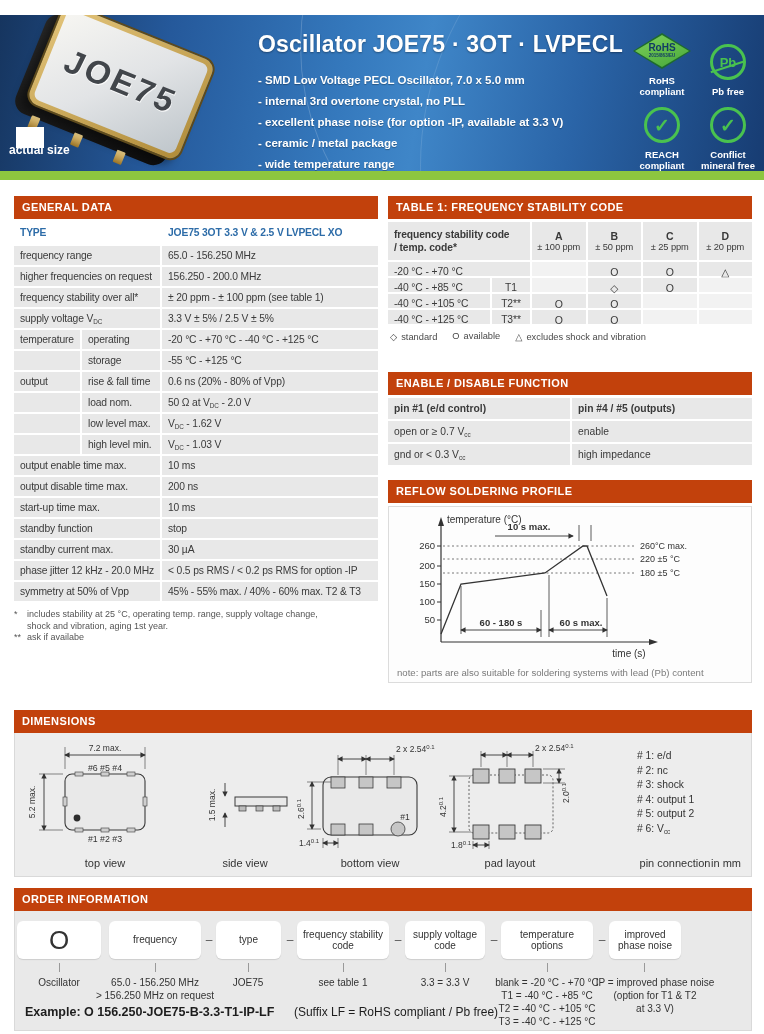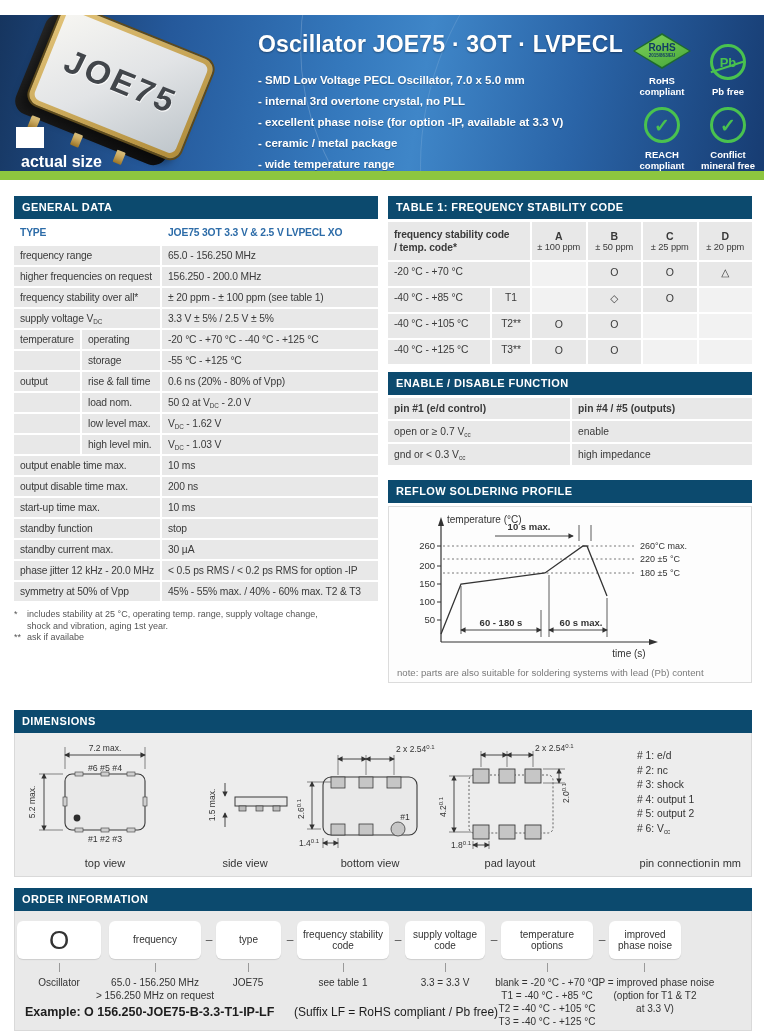--- a/index.html
+++ b/index.html
@@ -18,42 +18,42 @@
   .chip .pin{position:absolute;width:9px;height:13px;background:linear-gradient(#efd28a,#9a7326);
         bottom:-11px;border-radius:1px;}
   .chip .lid{position:absolute;inset:0;border-radius:11px;background:linear-gradient(130deg,#e3c47a,#b08c3a);
         box-shadow:0 0 0 2px #5d4a1c, -6px 8px 10px rgba(0,0,0,.45);}
   .chip .lid-inner{position:absolute;inset:5px;border-radius:7px;
         background:linear-gradient(135deg,#f7f6f2 0%,#e2e4e6 50%,#bfc6cb 100%);
         display:flex;align-items:center;justify-content:center;}
   .chip-text{font-size:33px;font-weight:700;color:#42464b;letter-spacing:3px;transform:skewX(-4deg);
         text-shadow:1px 1px 0 rgba(255,255,255,.8);}
   .actual-size-box{position:absolute;left:16px;top:112px;width:28px;height:21px;background:#fff;}
-  .actual-size-label{position:absolute;left:9px;top:138px;color:#fff;font-size:16px;font-weight:700;margin-left:12px;}
+  .actual-size-label{position:absolute;left:9px;top:128px;color:#fff;font-size:12px;font-weight:700;}
   .hero-text{position:absolute;left:258px;top:16px;width:370px;color:#fff;}
   .hero-title{font-size:23px;font-weight:700;letter-spacing:.2px;text-shadow:0 1px 2px rgba(0,0,0,.35);margin:0 0 12px 0;}
   .hero-bullet{font-size:11.5px;font-weight:700;line-height:21px;text-shadow:0 1px 1px rgba(0,0,0,.3);}
   .badges{position:absolute;left:630px;top:18px;width:130px;display:grid;grid-template-columns:64px 64px;
         column-gap:2px;row-gap:10px;justify-items:center;}
   .badge{display:flex;flex-direction:column;align-items:center;justify-content:flex-end;}
   .badge-label{margin-top:6px;color:#fff;font-size:9.5px;font-weight:700;text-align:center;line-height:11px;}
   .rohs-diamond{position:relative;width:58px;height:36px;
         clip-path:polygon(50% 0,100% 50%,50% 100%,0 50%);background:#1e6b2d;display:flex;align-items:center;justify-content:center;}
   .rohs-diamond .inner{position:absolute;inset:2px;clip-path:polygon(50% 0,100% 50%,50% 100%,0 50%);
         background:linear-gradient(160deg,#7ed05a,#47a83b);display:flex;flex-direction:column;align-items:center;justify-content:center;}
   .rohs-t1{font-size:10px;font-weight:700;color:#123a64;line-height:10px;}
   .rohs-t2{font-size:4.5px;font-weight:700;color:#123a64;line-height:6px;}
   .pb-circle{position:relative;width:30px;height:30px;border-radius:50%;border:3px solid #49c24f;
         display:flex;align-items:center;justify-content:center;color:#49c24f;font-weight:700;font-size:13px;}
   .pb-slash{position:absolute;left:-3px;top:19px;width:34px;height:2px;background:#49c24f;transform:rotate(-18deg);}
   .check-circle{width:30px;height:30px;border-radius:50%;border:3px solid #49c24f;color:#49c24f;
         display:flex;align-items:center;justify-content:center;font-size:19px;font-weight:700;}
   .green-strip{position:absolute;left:0;top:171px;width:764px;height:9px;background:#8dc63f;}
   
-  .sec-bar{height:23px;line-height:23px;background:#0c4a6e;color:#fff;font-size:11px;font-weight:700;
+  .sec-bar{height:23px;line-height:23px;background:#c2410c;color:#fff;font-size:11px;font-weight:700;
         letter-spacing:.4px;padding-left:8px;}
   
   .col-left{position:absolute;left:14px;top:196px;width:364px;}
   .col-right{position:absolute;left:388px;top:196px;width:364px;height:470px;}
   .col-right .block{position:absolute;left:0;width:364px;}
   
   #gd-rows{margin-top:3px;}
   .gd-row{display:grid;grid-template-columns:146px 1fr;gap:2px;margin-bottom:2px;}
   .gd-row.gd-sub{grid-template-columns:66px 78px 1fr;}
   .gd-cell{background:#e8e8e8;height:19px;line-height:19px;font-size:10.3px;letter-spacing:-0.15px;
@@ -64,21 +64,21 @@
   .fn-line{display:flex;}
   .fn-marker{width:13px;flex:none;}
   
   .t1-grid{display:grid;grid-template-columns:102px 38px 1fr 1fr 1fr 1fr;gap:2px;margin-top:3px;}
   .t1-cell{background:#e8e8e8;font-size:10.3px;letter-spacing:-0.1px;}
   .t1-hd{height:38px;display:flex;flex-direction:column;justify-content:center;}
   .t1-hd.lbl{grid-column:1/3;padding-left:6px;font-weight:700;line-height:13px;}
   .t1-hd.code{align-items:center;}
   .t1-hd.code b{font-size:10.5px;line-height:12px;}
   .t1-hd.code span{font-size:9.3px;line-height:11px;}
-  .t1-c{height:24px;line-height:20px;}
+  .t1-c{height:14px;line-height:20px;}
   .t1-range{grid-column:1/3;padding-left:6px;white-space:nowrap;}
   .t1-range.narrow{grid-column:auto;}
   .t1-tcode{text-align:center;}
   .t1-sym{text-align:center;font-size:10.5px;color:#3a3a3a;}
   .t1-sym.blank{background:#f2f2f2;}
   .t1-legend{margin-top:7px;font-size:9.3px;color:#4a4a4a;display:flex;gap:15px;padding-left:2px;}
   .t1-legend .sym{margin-right:4px;}
   
   .ed-grid{display:grid;grid-template-columns:182px 1fr;gap:2px;margin-top:3px;}
   .ed-cell{background:#e8e8e8;height:21px;line-height:21px;font-size:10.3px;padding-left:6px;white-space:nowrap;}

